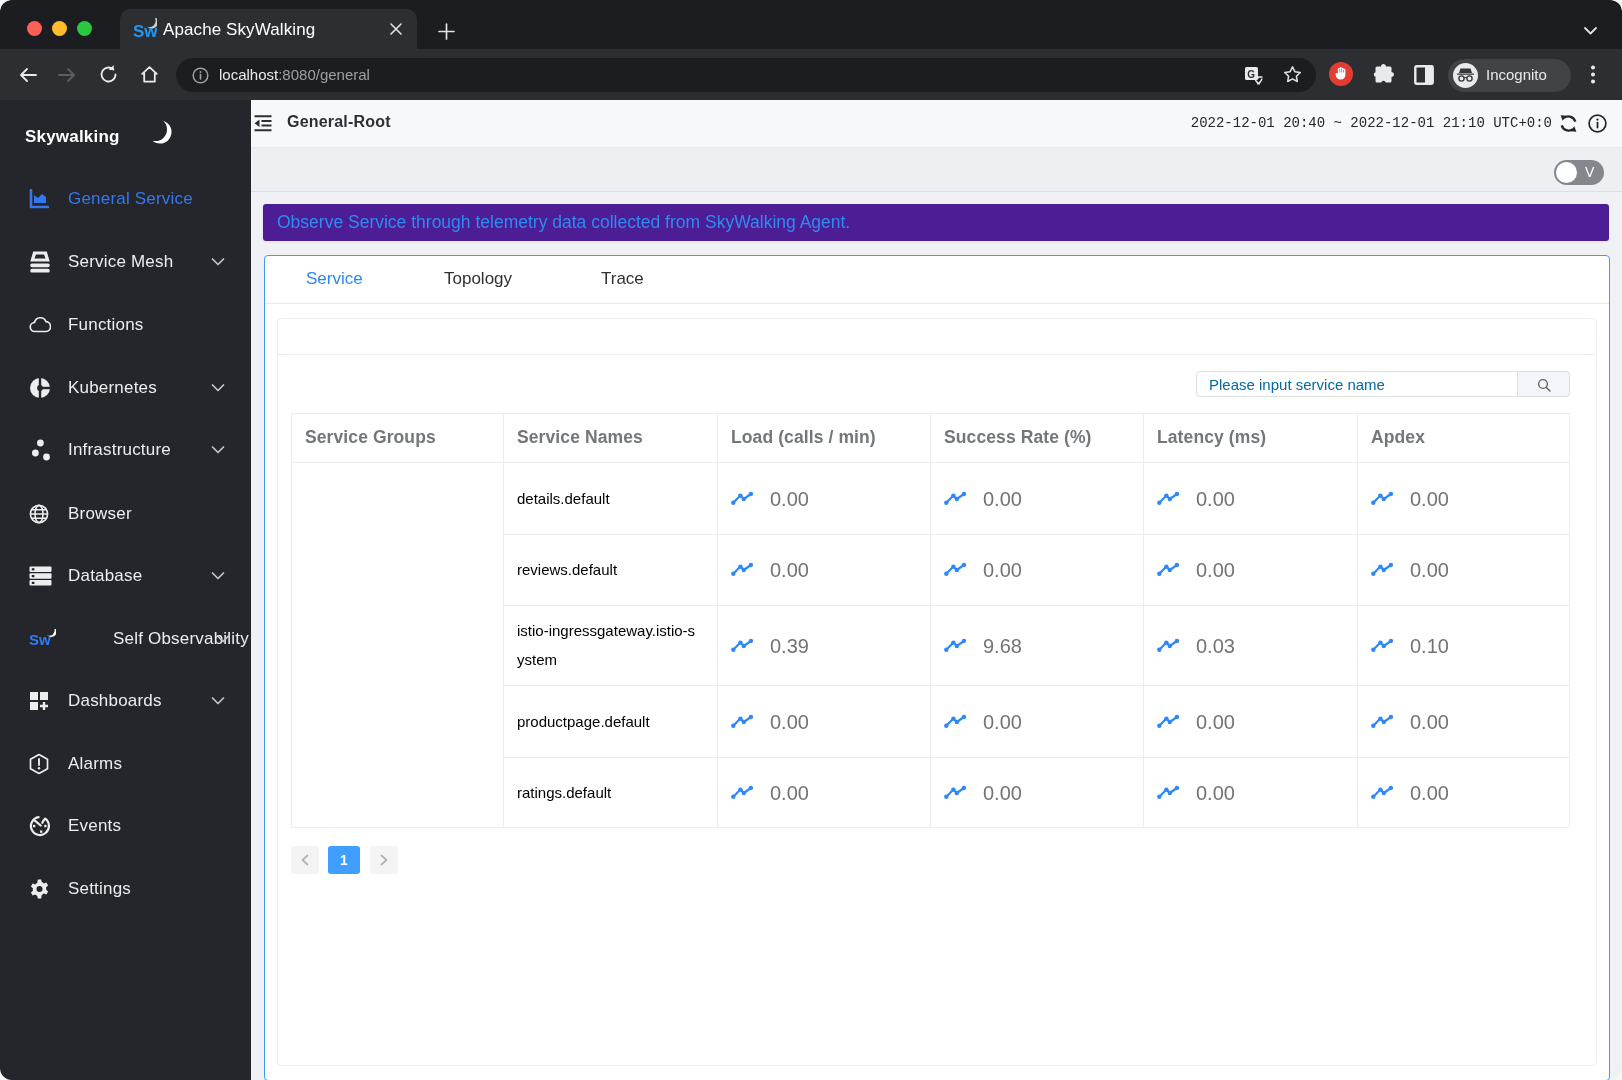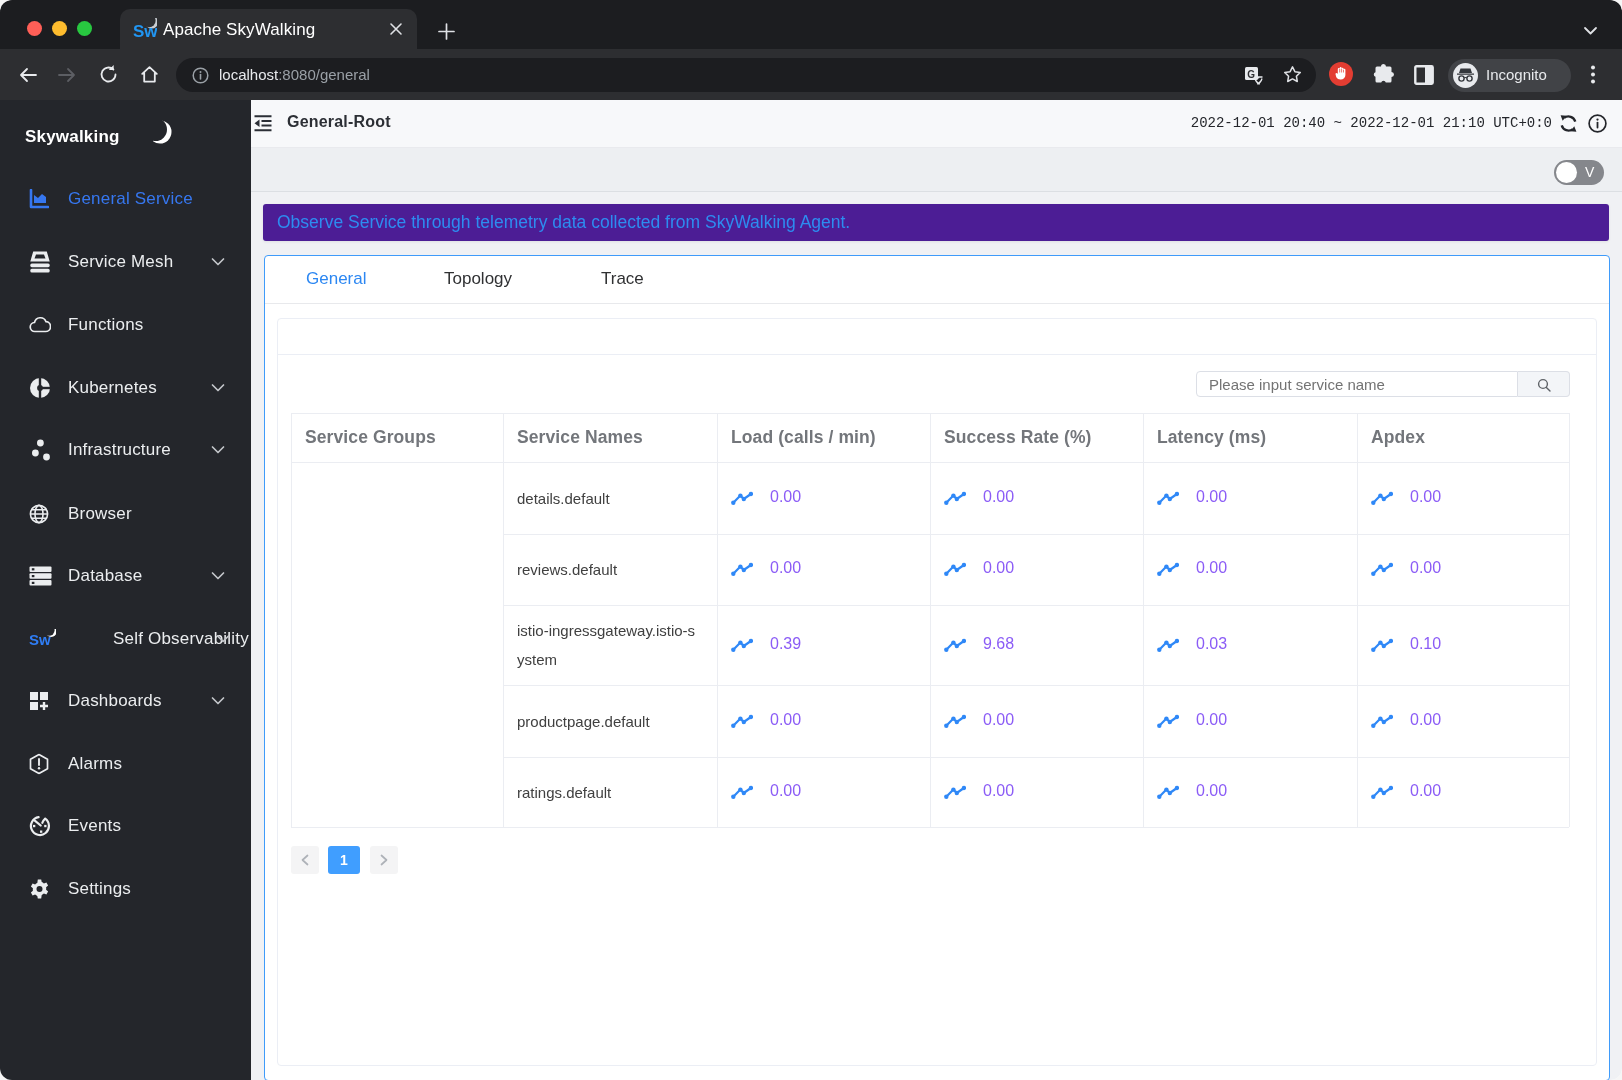--- a/index.html
+++ b/index.html
@@ -30,33 +30,33 @@
   #notice { position:absolute; left:12px; top:104px; width:1346px; height:37px; background:#4c1d95; border-radius:3px; box-shadow:0 1px 3px rgba(0,0,0,0.07); }
   #notice div { position:absolute; left:14px; top:8px; font-size:17.5px; color:#2d8cf0; }
   #bluecard { position:absolute; left:13px; top:155px; width:1346px; height:826px; background:#fff; border:1px solid #3f9bfa; border-radius:4px; }
   #tabsrow { position:absolute; left:0; top:0; width:1344px; height:48px; border-bottom:1px solid #e8e9ec; }
   .ptab { position:absolute; top:13px; font-size:17px; color:#303133; }
   #innercard { position:absolute; left:12px; top:62px; width:1320px; height:748px; background:#fff; border:1px solid #ebeef5; border-radius:4px; }
   #cardhead { position:absolute; left:0; top:0; width:1318px; height:36px; border-bottom:1px solid #ebeef5; }
   
   #search { position:absolute; left:918px; top:52px; width:374px; height:26px; }
   #sinput { position:absolute; left:0; top:0; width:322px; height:26px; border:1px solid #dcdfe6; border-radius:4px 0 0 4px; background:#fff; }
-  #sinput span { position:absolute; left:12px; top:4px; font-size:15px; color:#737373; }
+  #sinput span { position:absolute; left:12px; top:4px; font-size:15px; color:#0369a1; }
   #sbtn { position:absolute; left:322px; top:0; width:52px; height:26px; border:1px solid #dcdfe6; border-left:none; border-radius:0 4px 4px 0; background:#f3f5f8; }
   
   #tbl { position:absolute; left:13px; top:94px; width:1278px; height:414px; }
   .vline { position:absolute; top:0; width:1px; height:414px; background:#ebedf2; }
   .hline { position:absolute; left:212px; width:1066px; height:1px; background:#ebedf2; }
   .hfull { position:absolute; left:0; width:1278px; height:1px; background:#ebedf2; }
   .th { position:absolute; top:0; height:49px; font-size:17.5px; font-weight:bold; color:#73767b; letter-spacing:0.1px; }
   .th span { position:absolute; left:14px; top:14px; white-space:nowrap; }
-  .link { position:absolute; font-size:15px; color:#404040; }
+  .link { position:absolute; font-size:15px; color:#000000; }
   .mcell { position:absolute; height:20px; }
   .mcell svg { position:absolute; left:0; top:3px; }
-  .mcell b { position:absolute; left:39px; top:0; font-size:16px; font-weight:normal; color:#8b5cf6; }
+  .mcell b { position:absolute; left:39px; top:0; font-size:20px; font-weight:normal; color:#737373; }
   
   .pbtn { position:absolute; top:433px; width:28px; height:28px; background:#f4f4f5; border-radius:3px; }
   #pcur { position:absolute; top:433px; left:37px; width:32px; height:28px; background:#409eff; border-radius:3px; color:#fff; font-size:14px; font-weight:bold; text-align:center; line-height:28px; }
 </style>
 </head>
 <body>
 <div id="page">
 
 <div id="tabstrip">
   <div class="tlight" style="left:27px;background:#ff5f57;"></div>
@@ -307,21 +307,21 @@
     <div class="abs" style="right:18px;top:12px;width:50px;height:25px;border-radius:13px;background:#85878c;">
       <div class="abs" style="left:2px;top:2px;width:21px;height:21px;border-radius:50%;background:#fff;"></div>
       <div class="abs" style="left:31px;top:4px;font-size:14px;color:#fff;">V</div>
     </div>
   </div>
   <div id="notice">
         <div>Observe Service through telemetry data collected from SkyWalking Agent.</div>
       </div>
   <div id="bluecard">
     <div id="tabsrow">
-      <span class="ptab" style="left:41px;color:#2c87f2;">General</span>
+      <span class="ptab" style="left:41px;color:#2c87f2;">Service</span>
       <span class="ptab" style="left:179px;">Topology</span>
       <span class="ptab" style="left:336px;">Trace</span>
     </div>
     <div id="innercard">
       <div id="cardhead"></div>
       <div id="search">
         <div id="sinput">
               <span>Please input service name</span>
             </div>
         <div id="sbtn">

